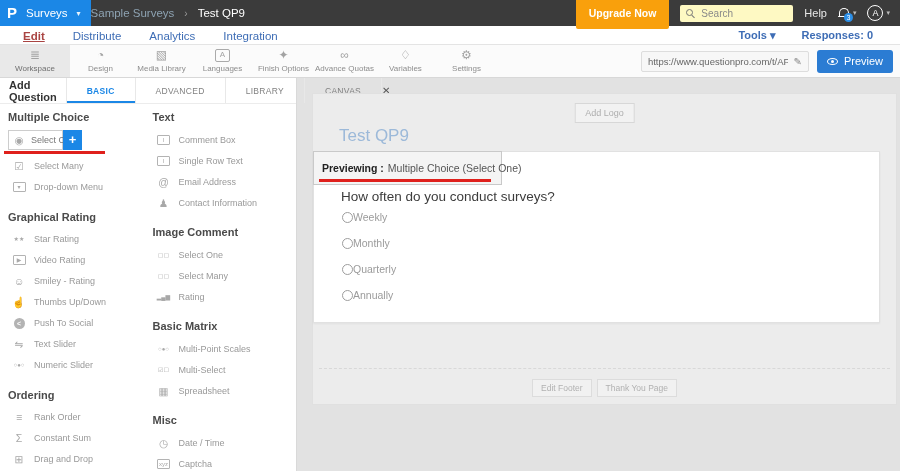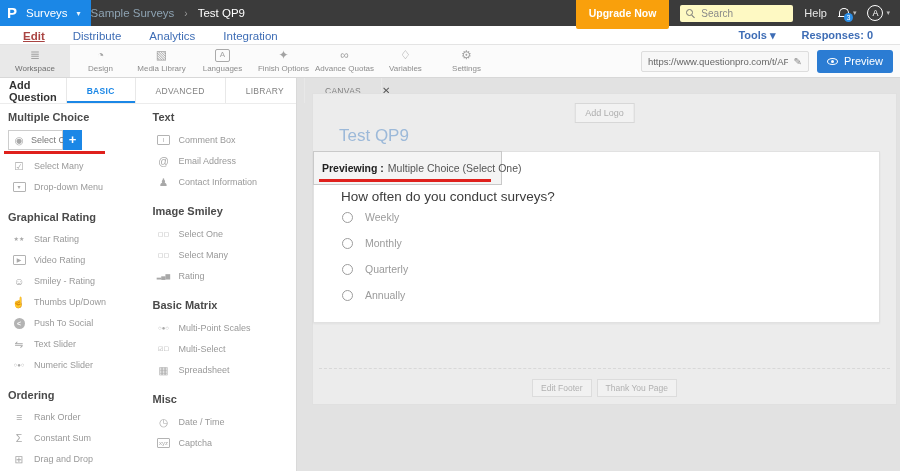--- a/index.html
+++ b/index.html
@@ -81,21 +81,21 @@
   .survey-page{position:absolute;left:312px;top:93px;width:585px;height:312px;background:#ececec;border:1px solid #e0e0e0;box-sizing:border-box;z-index:2}
   .add-logo-btn{position:absolute;top:9px;left:50%;transform:translateX(-50%);font-size:9px;color:#aeaeae;background:#f2f2f2;border:1px solid #d7d7d7;padding:4px 10px;cursor:pointer}
   .survey-title{position:absolute;top:32px;left:26px;font-size:17px;color:#9cb9d9}
   .white-panel{position:absolute;top:57px;left:0;width:567px;height:172px;background:#fff;border:1px solid #e1e1e1;box-sizing:border-box;box-shadow:0 1px 2px rgba(0,0,0,.05)}
   .preview-tab{position:absolute;top:-1px;left:-1px;width:189px;height:23px;background:#f4f4f4;border:1px solid #c9c9c9;box-sizing:border-box;display:flex;align-items:center;padding:16px 8px;gap:4px}
   .pt-label{font-size:10.5px;font-weight:bold;color:#222;white-space:nowrap}
   .pt-value{font-size:10.5px;color:#555;white-space:nowrap}
   .tab-redline{position:absolute;left:5px;width:172px;bottom:2px;height:2.6px;background:#df201c}
   .question{position:absolute;top:37px;left:27px;font-size:13.5px;color:#3c3c3c}
   .opts{position:absolute;top:59px;left:28px;display:flex;flex-direction:column;gap:14px}
-  .opt{display:flex;align-items:center;gap:12px;height:12px}
+  .opt{display:flex;align-items:center;height:12px}
   .radio{width:11px;height:11px;border:1.5px solid #9d9d9d;border-radius:50%;box-sizing:border-box;flex:none;cursor:pointer}
   .opt-label{font-size:10.5px;color:#9b9b9b}
   .dash{position:absolute;left:6px;right:6px;top:274px;border-top:1px dashed #d8d8d8}
   .footer-btns{position:absolute;top:285px;left:0;right:0;display:flex;justify-content:center;gap:5px}
   .fbtn{font-size:8.5px;color:#b1b1b1;background:#f1f1f1;border:1px solid #dcdcdc;padding:3px 8px;cursor:pointer}
 </style>
 </head>
 <body>
 
 <div class="topbar">
@@ -263,30 +263,34 @@
         </div>
       </div>
       <div class="pcol">
         <div class="qsection">
           <div class="qsec-title">Text</div>
           <div class="qitem">
             <span class="qicon boxed">I</span>
             <span class="qlabel">Comment Box</span>
           </div>
           <div class="qitem">
+            <span class="qicon boxed">I</span>
+            <span class="qlabel">Single Row Text</span>
+          </div>
+          <div class="qitem">
             <span class="qicon">@</span>
             <span class="qlabel">Email Address</span>
           </div>
           <div class="qitem">
             <span class="qicon">♟</span>
             <span class="qlabel">Contact Information</span>
           </div>
         </div>
         <div class="qsection">
-          <div class="qsec-title">Image Smiley</div>
+          <div class="qsec-title">Image Comment</div>
           <div class="qitem">
             <span class="qicon tiny">▢▢</span>
             <span class="qlabel">Select One</span>
           </div>
           <div class="qitem">
             <span class="qicon tiny">▢▢</span>
             <span class="qlabel">Select Many</span>
           </div>
           <div class="qitem">
             <span class="qicon tiny">▂▄▆</span>

